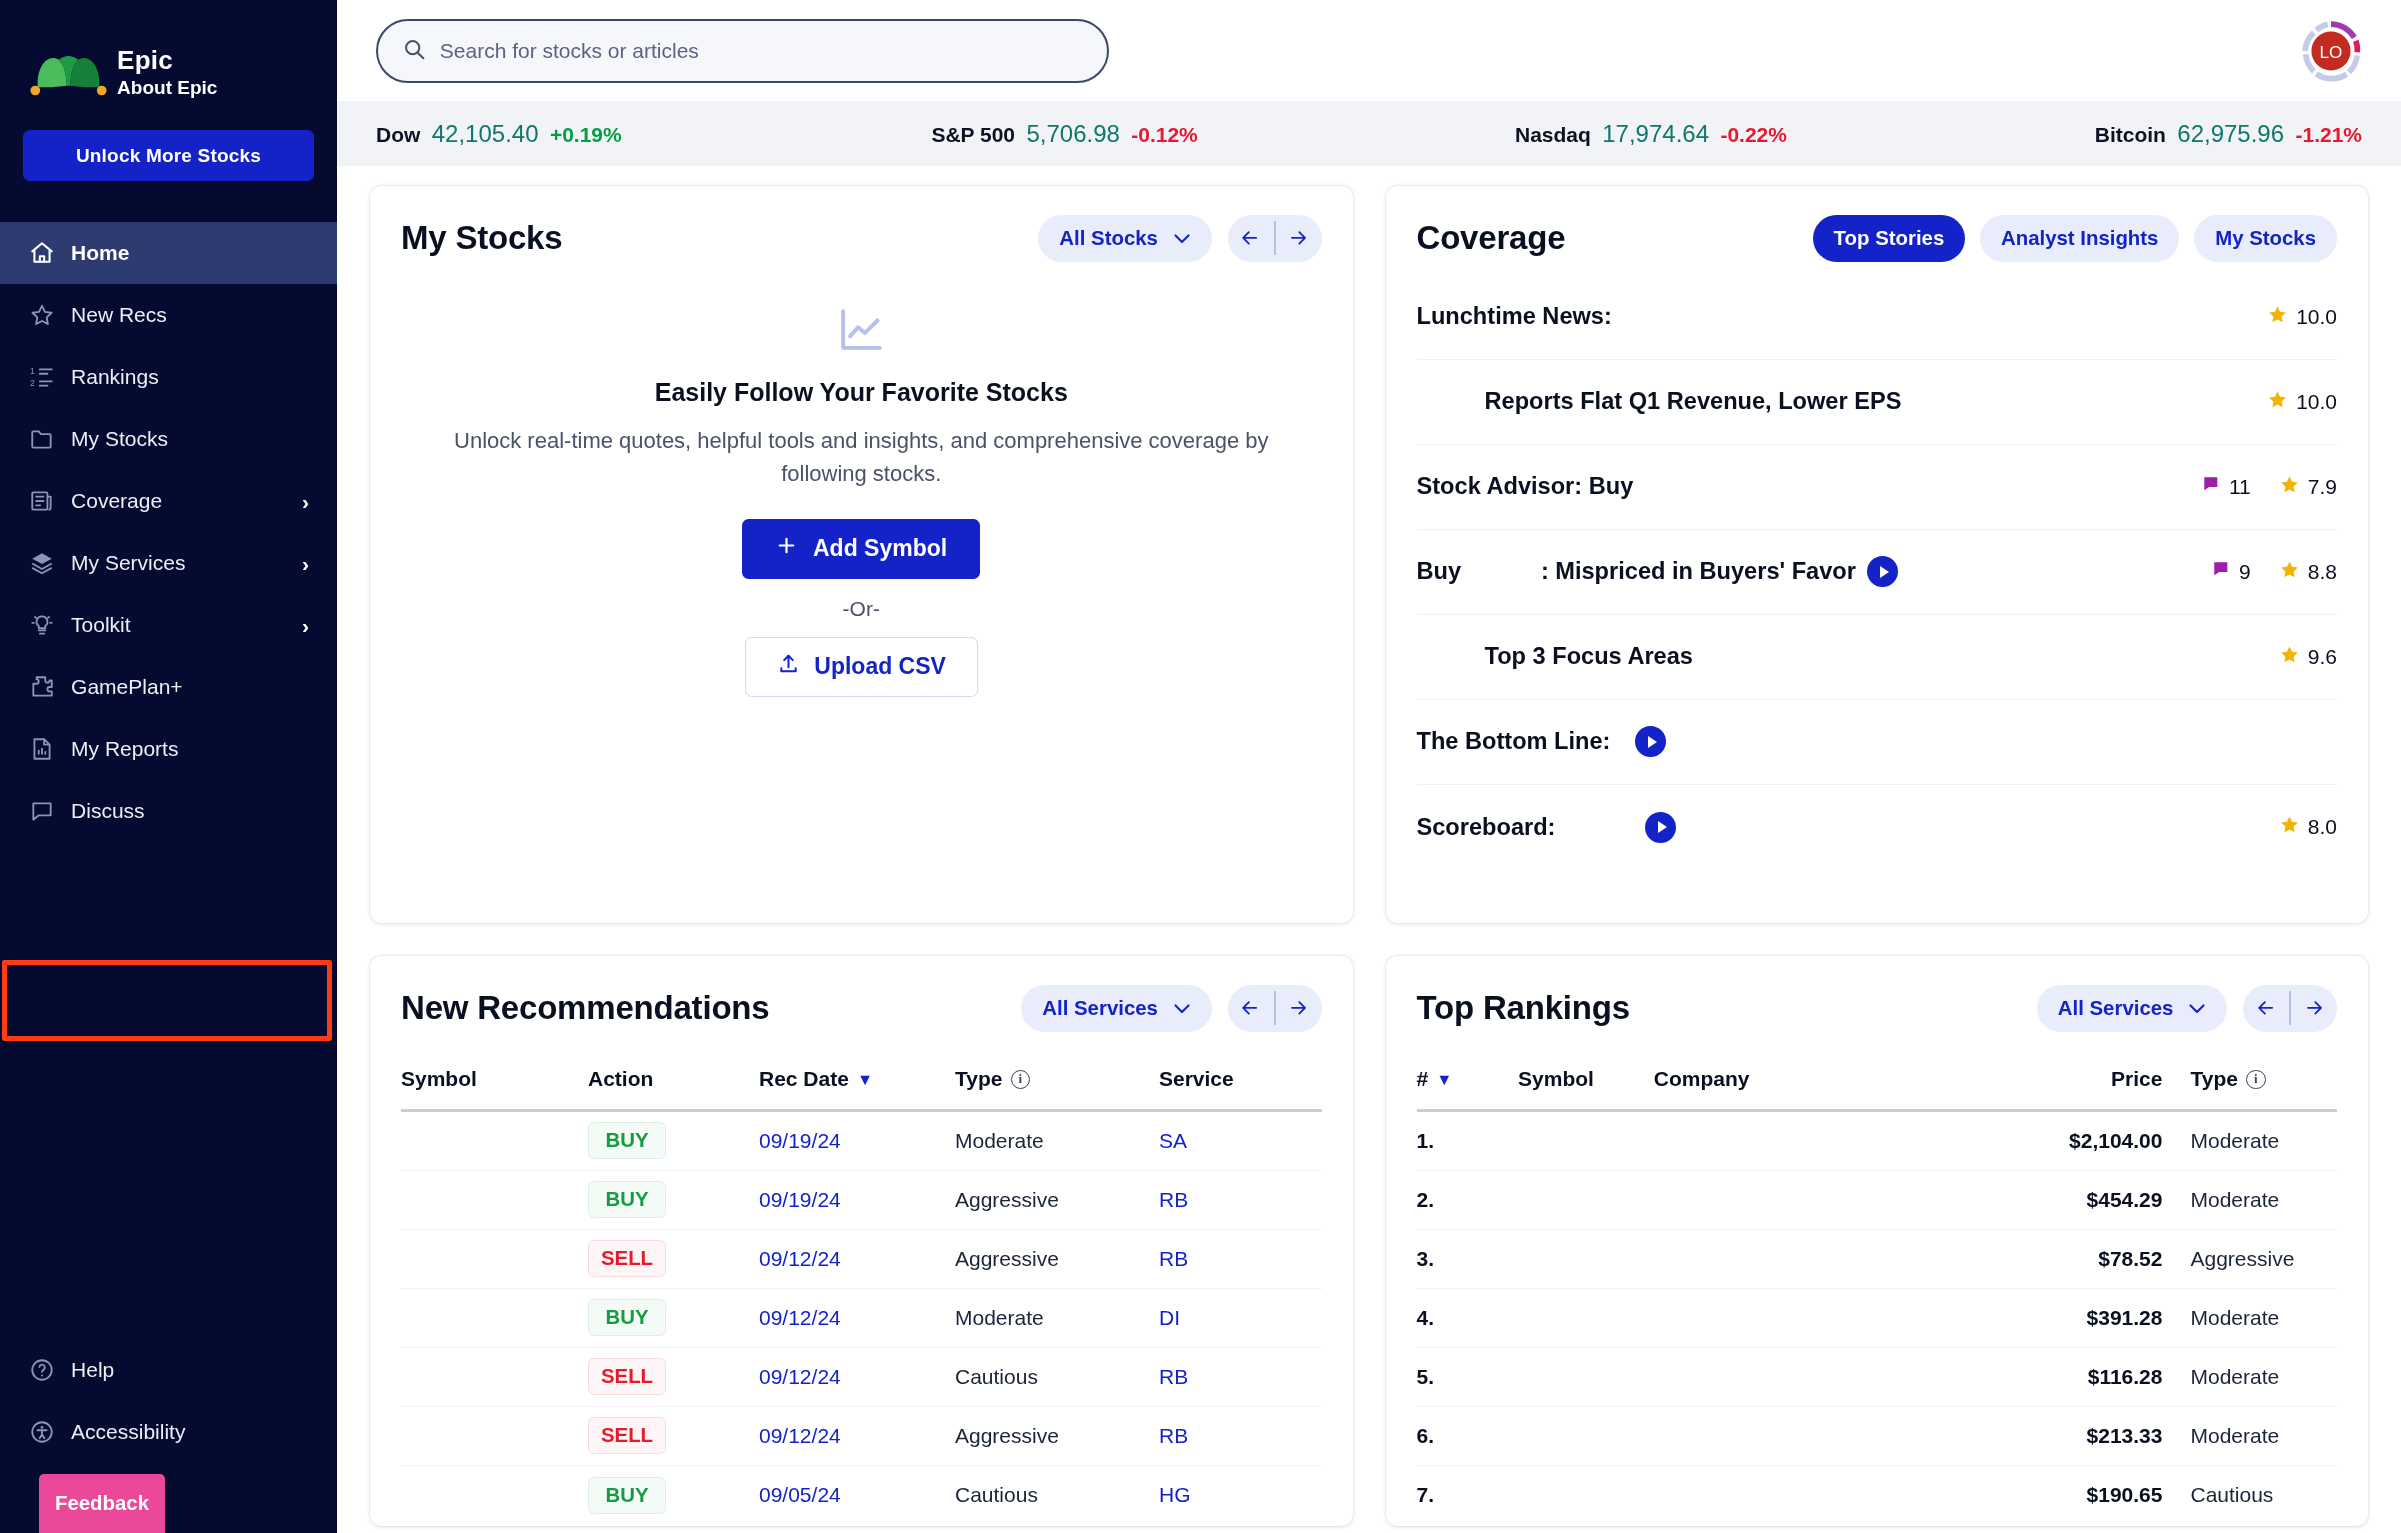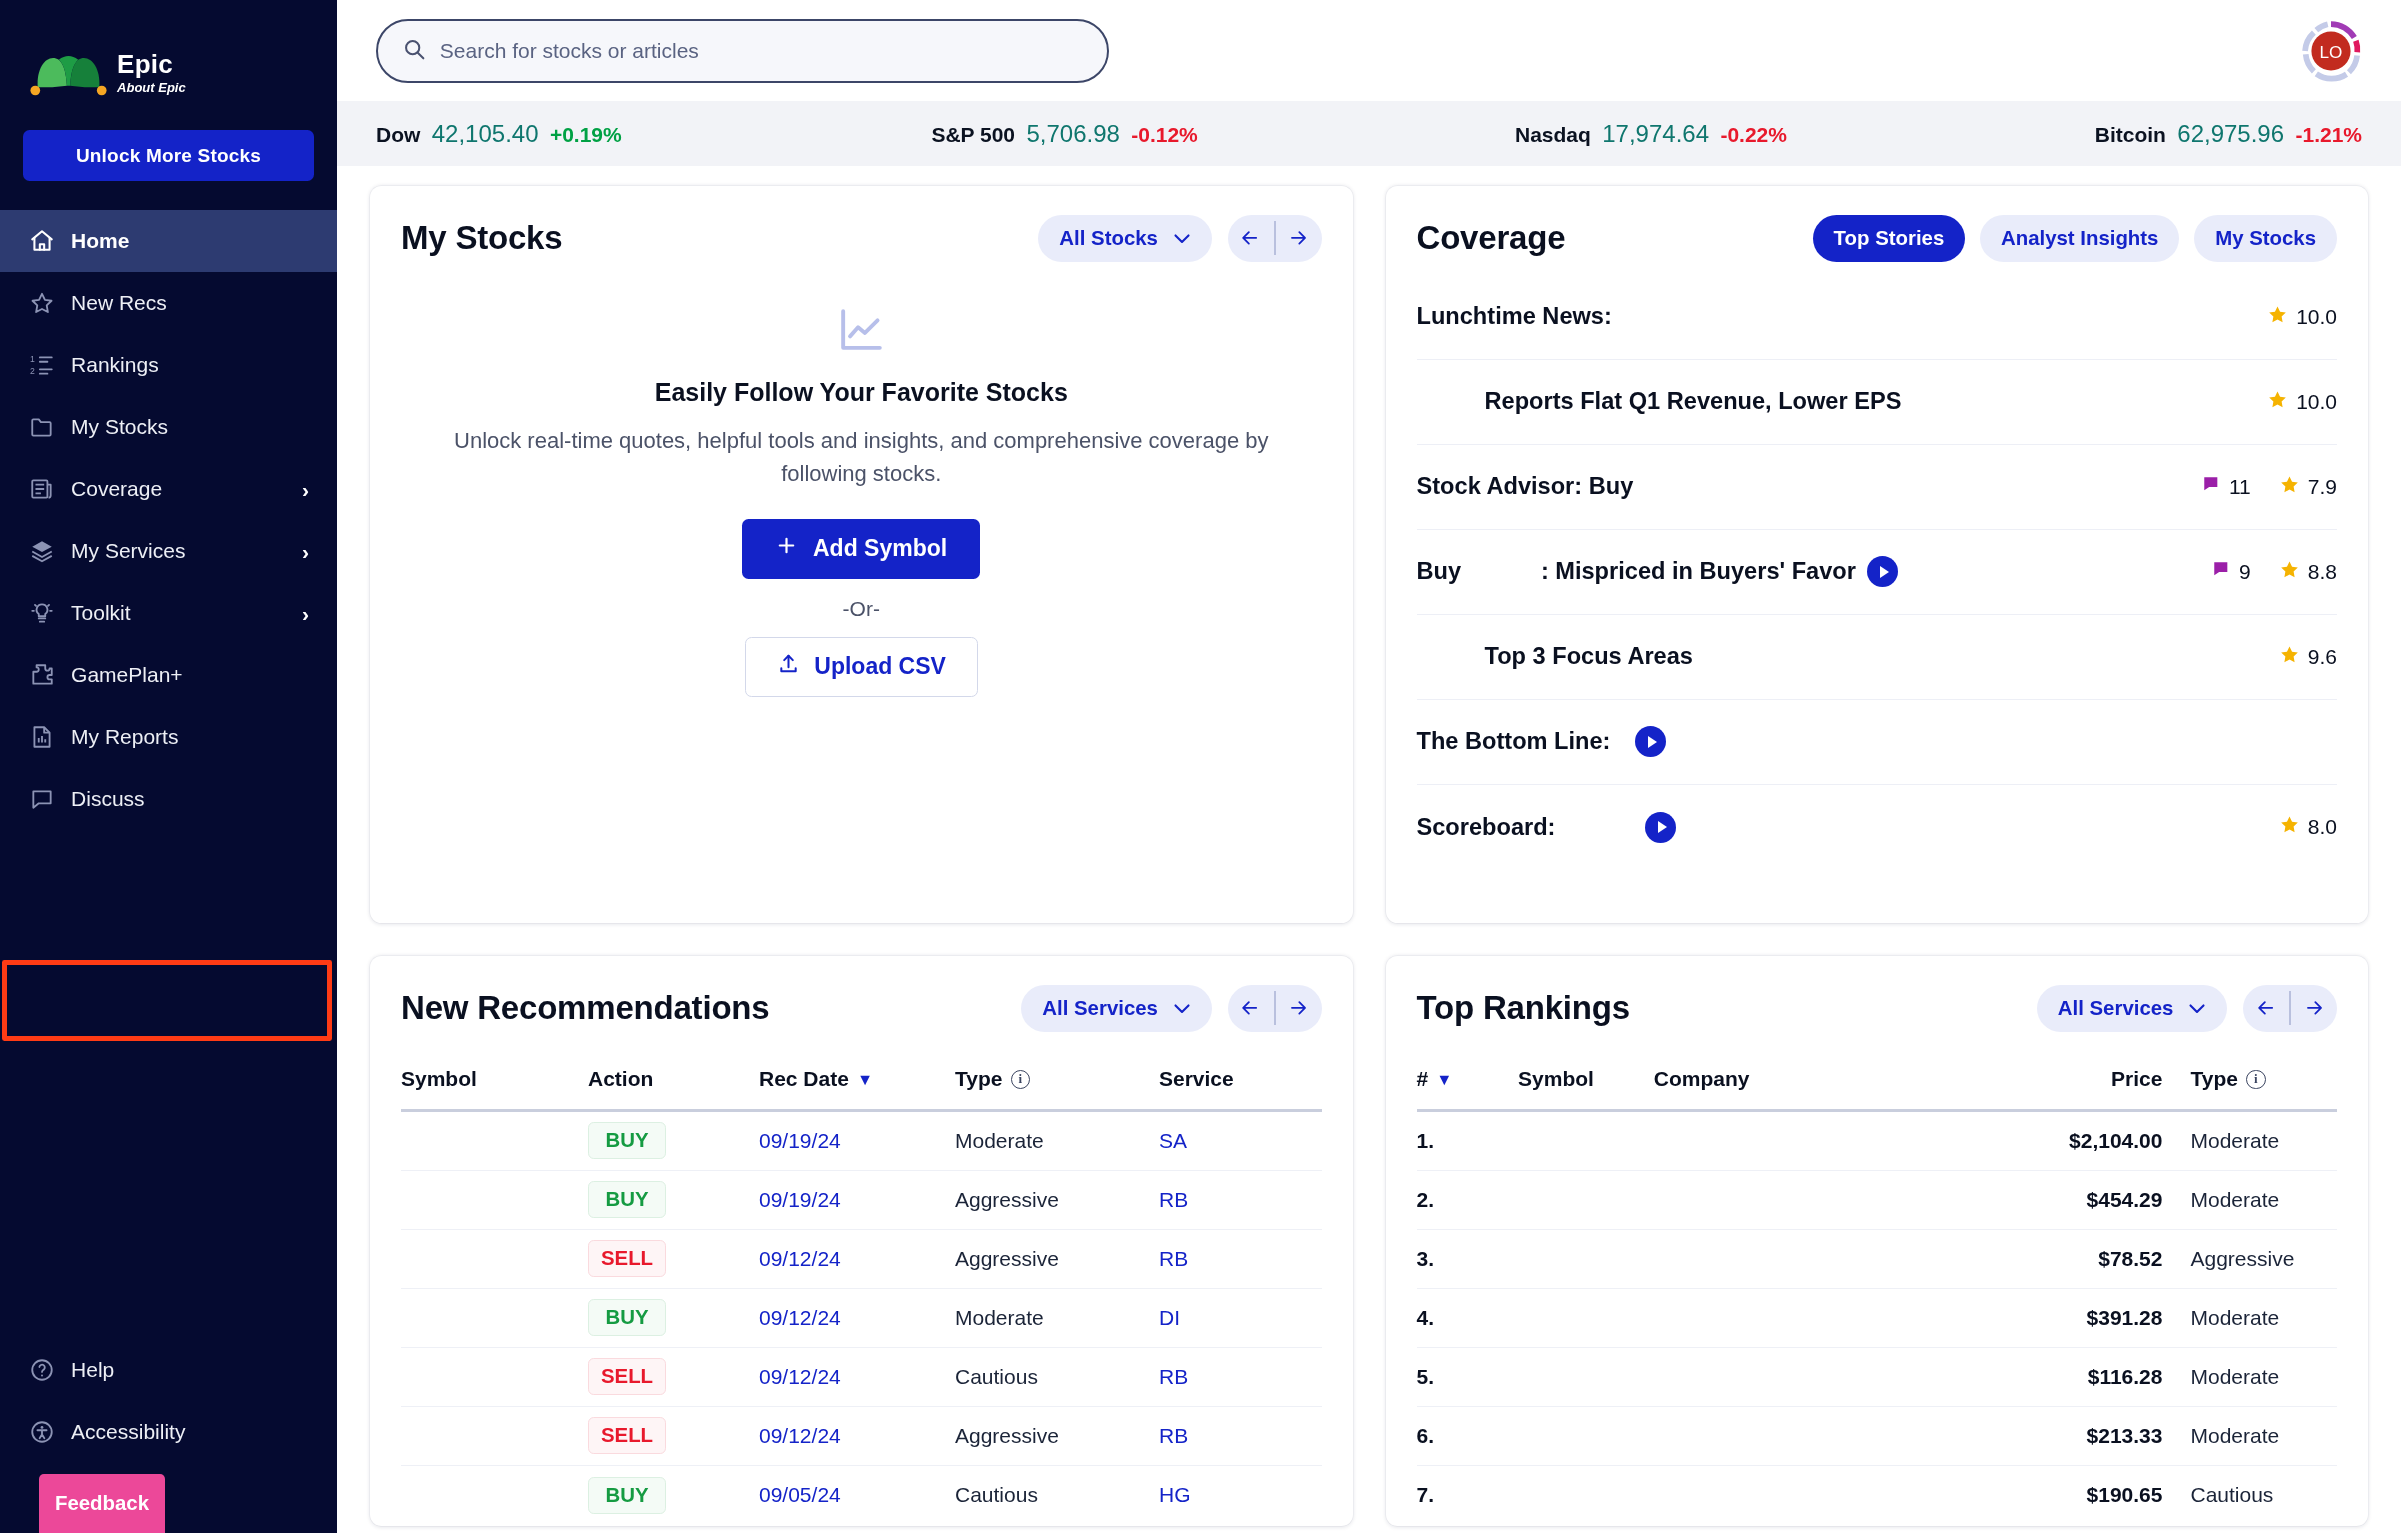--- a/index.html
+++ b/index.html
@@ -14,29 +14,29 @@
   
   .sidebar {
     width: 337px; flex: 0 0 337px; height: 1533px;
     background: #050A30; position: relative;
     display: flex; flex-direction: column;
   }
   .brand { display: flex; align-items: center; padding: 24.4px 0 0 28px; height: 122px; }
   .brand-logo { width: 81px; height: 51px; flex: 0 0 81px; position: relative; }
   .brand-text { margin-left: 8.1px; }
   .brand-title { color: #fff; font-size: 26px; font-weight: bold; line-height: 1.1; letter-spacing: 0.2px; }
-  .brand-sub { color: #fff; font-size: 13px; font-weight: bold; line-height: 1.25; margin-top: 1.6px; font-style: italic; }
+  .brand-sub { color: #fff; font-size: 19px; font-weight: bold; line-height: 1.25; margin-top: 1.6px; }
 
   .unlock-btn {
     margin: 8.1px 23px 0 23px; height: 51px; border: none; border-radius: 6.5px;
     background: #1423C8; color: #ffffff; font-size: 19px; font-weight: bold;
     font-family: inherit; cursor: pointer; letter-spacing: 0.2px;
   }
 
-  .nav { margin-top: 29px; display: flex; flex-direction: column; }
+  .nav { margin-top: 41px; display: flex; flex-direction: column; }
   .nav-item {
     display: flex; align-items: center; height: 62px;
     padding: 0 28px 0 29px; cursor: pointer; position: relative;
   }
   .nav-item.active { background: #2D3B71; }
   .nav-item .ico { width: 34px; flex: 0 0 34px; display: flex; align-items: center; justify-content: flex-start; }
   .nav-item .lbl { color: #EDEFF5; font-size: 21px; margin-left: 8.1px; white-space: nowrap; }
   .nav-item.active .lbl { font-weight: bold; color: #fff; }
   .nav-item .chev { margin-left: auto; color: #ffffff; font-size: 21px; font-weight: bold; line-height: 1; }
 

